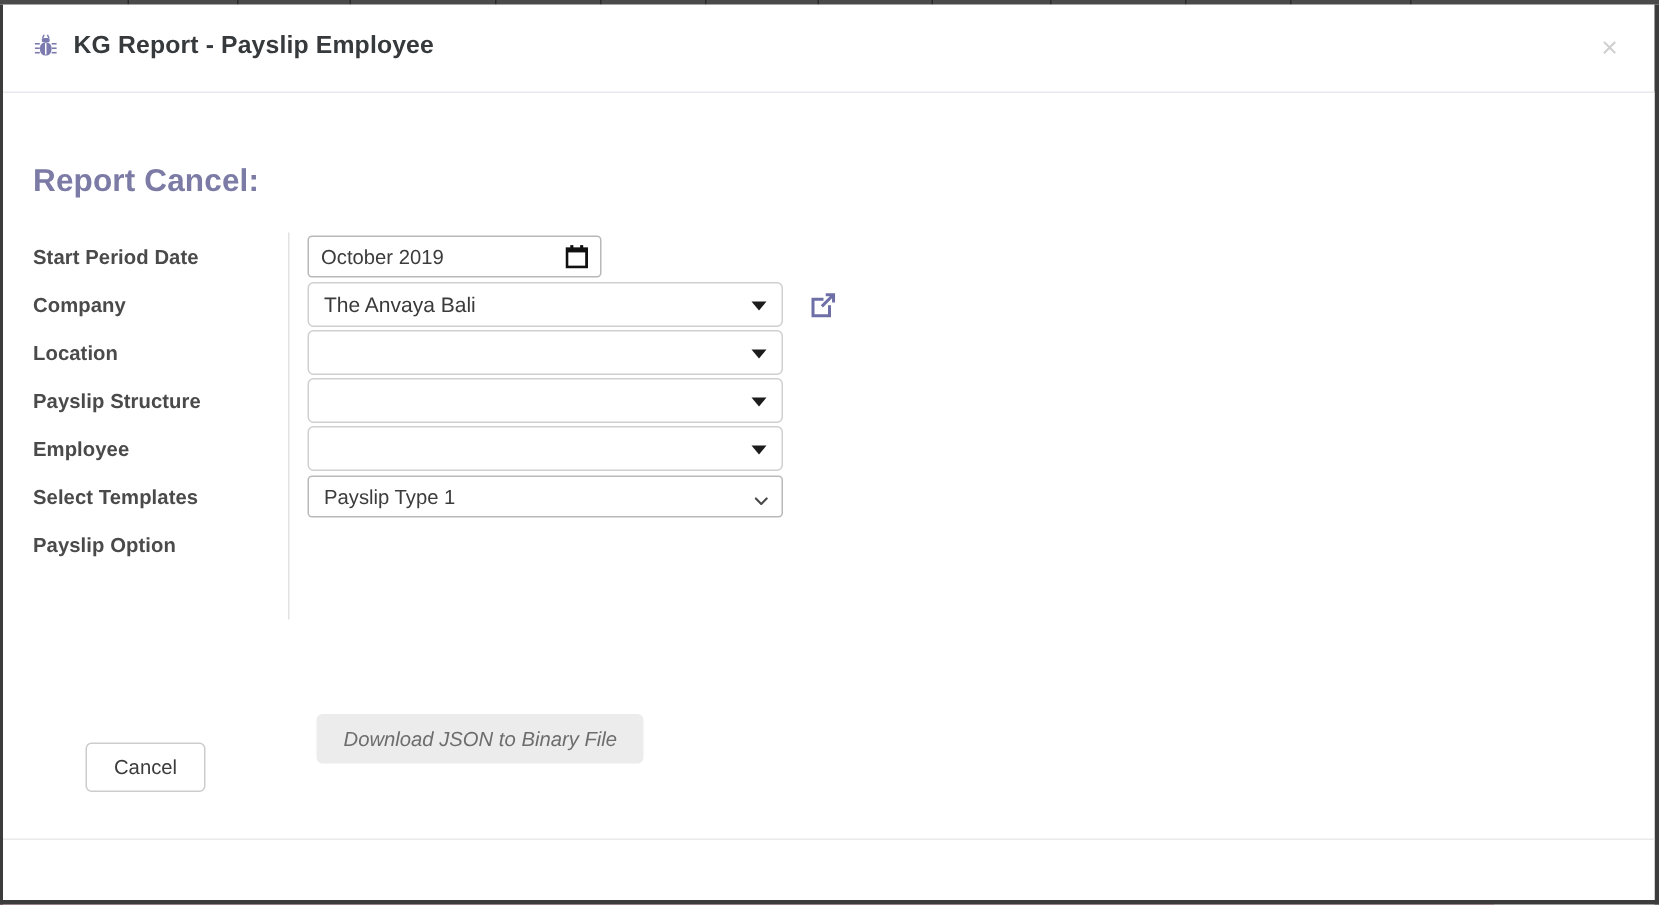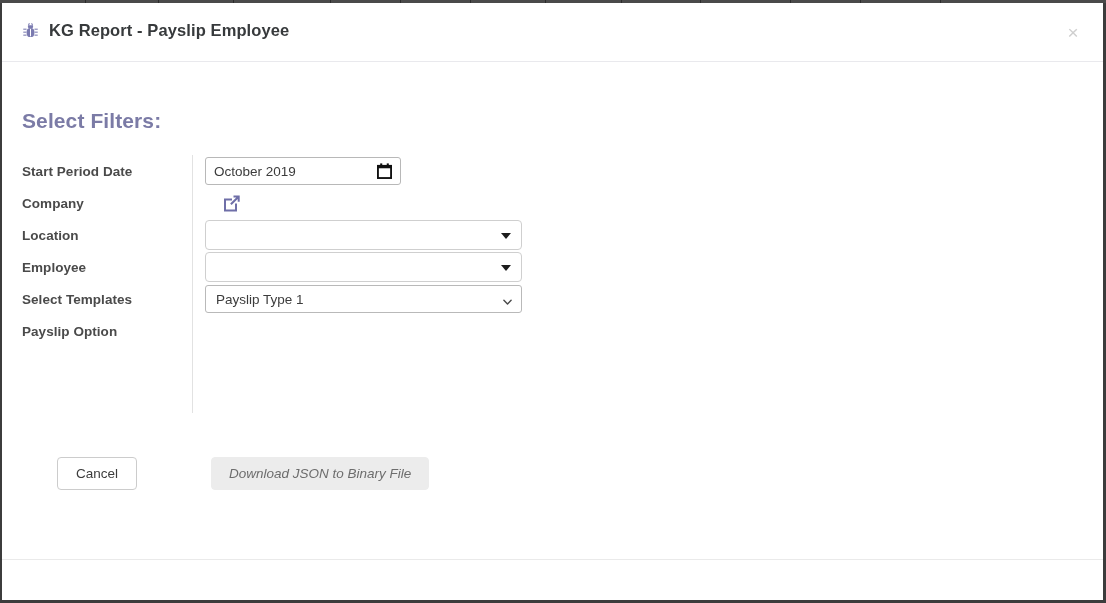--- a/index.html
+++ b/index.html
@@ -274,20 +274,21 @@
     height: 34px;
     padding: 0 16px;
   }
   .btn-default {
     background: #ffffff;
     color: #3c3c3c;
     border: 1px solid #cccccc;
     height: 33px;
     padding: 0 18px;
     margin-left: 35px;
+    margin-top: 38px;
   }
   .btn-muted {
     background: #ececec;
     color: #6d6d6d;
     border: 1px solid #ececec;
     height: 33px;
     padding: 0 17px;
   }
   .btn-muted.first { margin-left: 74px; font-style: italic; }
   .btn-muted.second { margin-left: 60px; }
@@ -347,21 +348,21 @@
             </g>
           </svg>
         </span>
         <span class="modal-title">KG Report - Payslip Employee</span>
       </div>
       <button class="close-btn">×</button>
     </div>
 
     <div class="modal-body">
 
-      <div class="section-heading">Select Filters:</div>
+      <div class="section-heading">Report Cancel:</div>
 
       <div class="form-grid">
         <div class="divider-v"></div>
 
         <div class="form-row">
           <div class="field-label">Start Period Date</div>
           <div class="control-cell">
             <div class="date-input">
               <span class="date-text">October  2019</span>
               <span>
@@ -372,39 +373,52 @@
                   <rect x="10.4" y="0.4" width="2.2" height="3.4" fill="#111111"></rect>
                 </svg>
               </span>
             </div>
           </div>
         </div>
 
         <div class="form-row">
           <div class="field-label">Company</div>
           <div class="control-cell">
+            <div class="m-select">
+              <span>The Anvaya Bali</span>
+              <span class="caret-tri"></span>
+            </div>
             <button class="ext-link-btn">
               <svg viewBox="0 0 22 22" width="22" height="22" aria-hidden="true">
                 <path d="M3 6.5 h8 v2 H5 v9 h9 v-6 h2 v8 H3 Z" fill="#6f6fa8"></path>
                 <path d="M12.5 3.5 h6.2 v6.2 h-2 V6.9 l-6.1 6.1 -1.42 -1.42 6.1 -6.1 h-2.78 Z" fill="#6f6fa8"></path>
               </svg>
             </button>
           </div>
         </div>
 
         <div class="form-row">
           <div class="field-label">Location</div>
           <div class="control-cell">
             <div class="m-select">
               <span></span>
               <span class="caret-tri"></span>
             </div>
           </div>
         </div>
 
+        <div class="form-row">
+          <div class="field-label">Payslip Structure</div>
+          <div class="control-cell">
+            <div class="m-select">
+              <span></span>
+              <span class="caret-tri"></span>
+            </div>
+          </div>
+        </div>
 
 
         <div class="form-row">
           <div class="field-label">Employee</div>
           <div class="control-cell">
             <div class="m-select">
               <span></span>
               <span class="caret-tri"></span>
             </div>
           </div>

